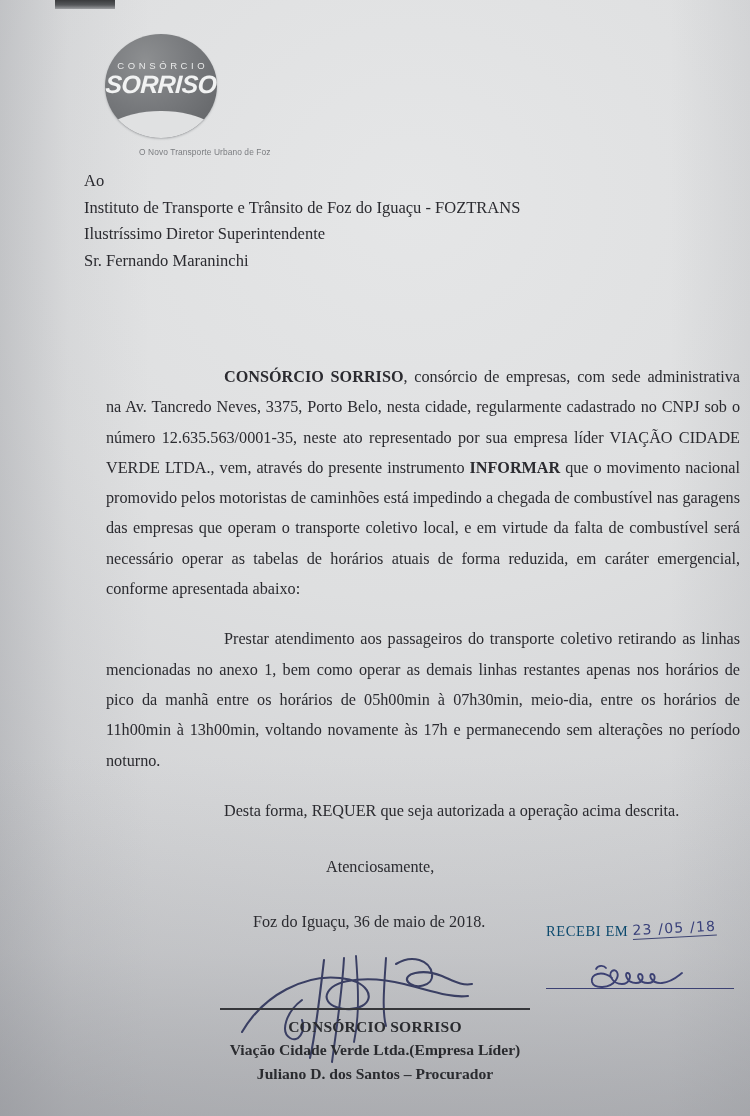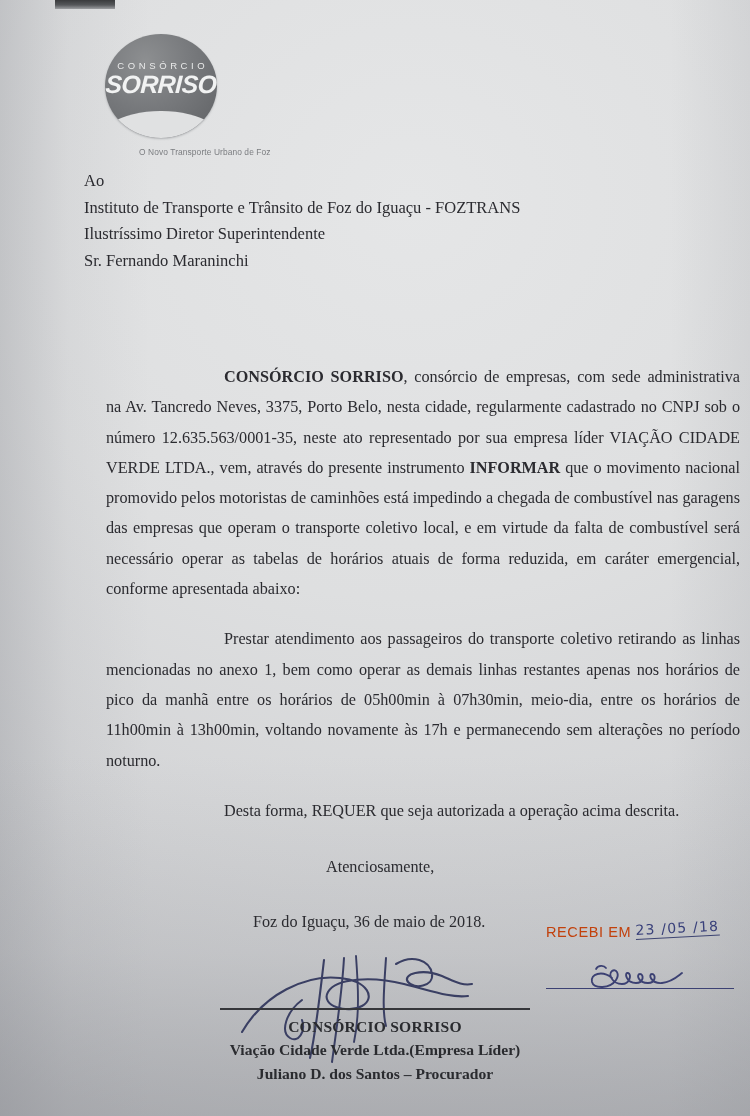--- a/index.html
+++ b/index.html
@@ -174,24 +174,24 @@
     position: absolute;
     left: 546px;
     top: 922px;
     width: 200px;
   }
   #received-row {
     display: flex;
     align-items: flex-end;
   }
   #received-label {
-    font-family: Liberation Sans, sans-serif;
+    font-family: Liberation Serif, serif;
     font-size: 14.5px;
     letter-spacing: 0.6px;
-    color: #c2410c;
+    color: #0c4a6e;
     white-space: nowrap;
   }
   #received-date {
     margin-left: 5px;
     padding-bottom: 1px;
     border-bottom: 1.4px solid #3d4472;
     font-family: "DejaVu Sans", sans-serif;
     font-size: 14px;
     color: #39407a;
     letter-spacing: 1.2px;

